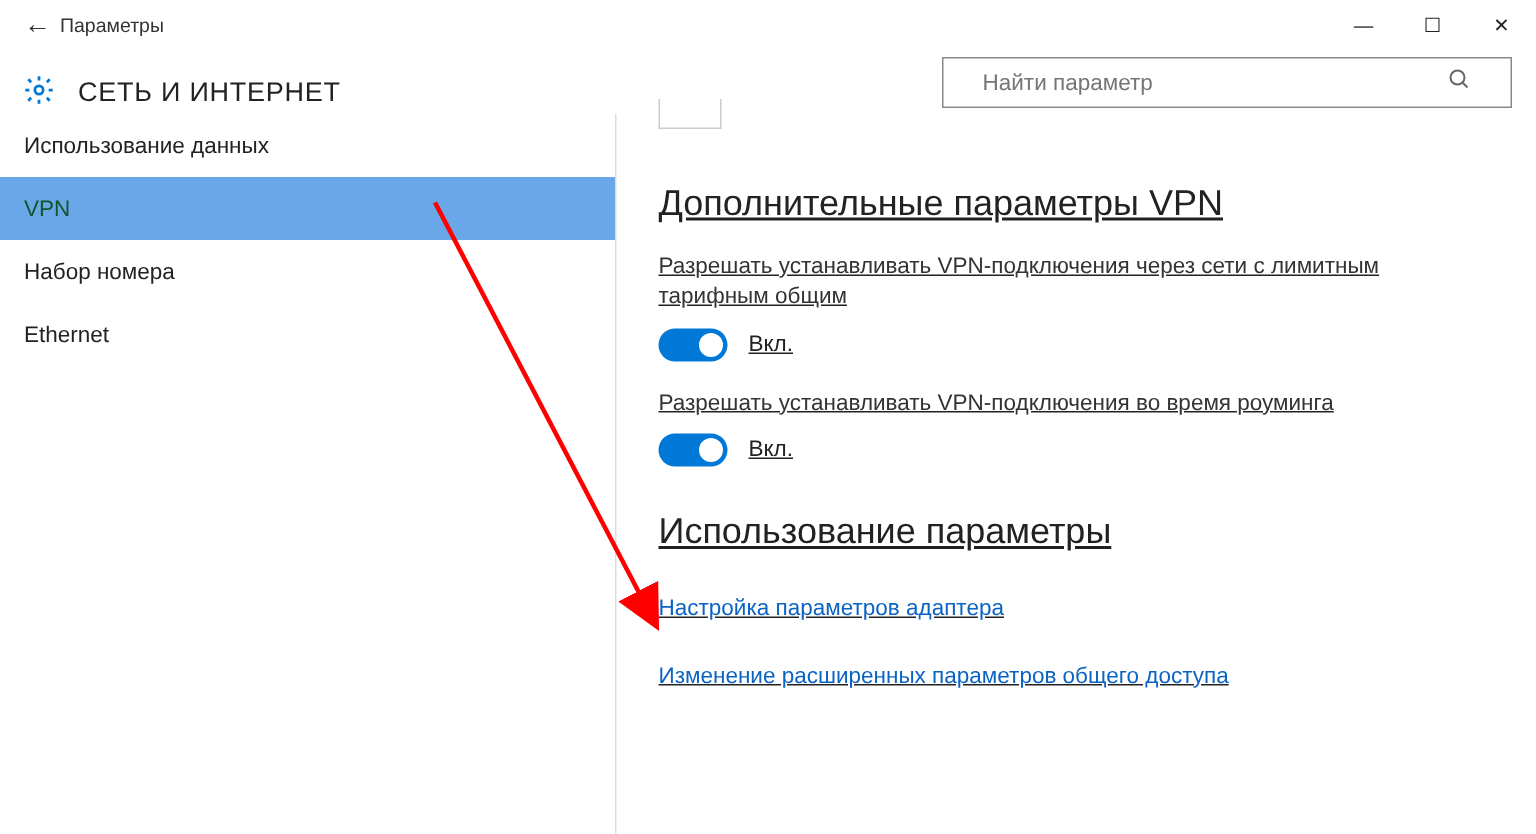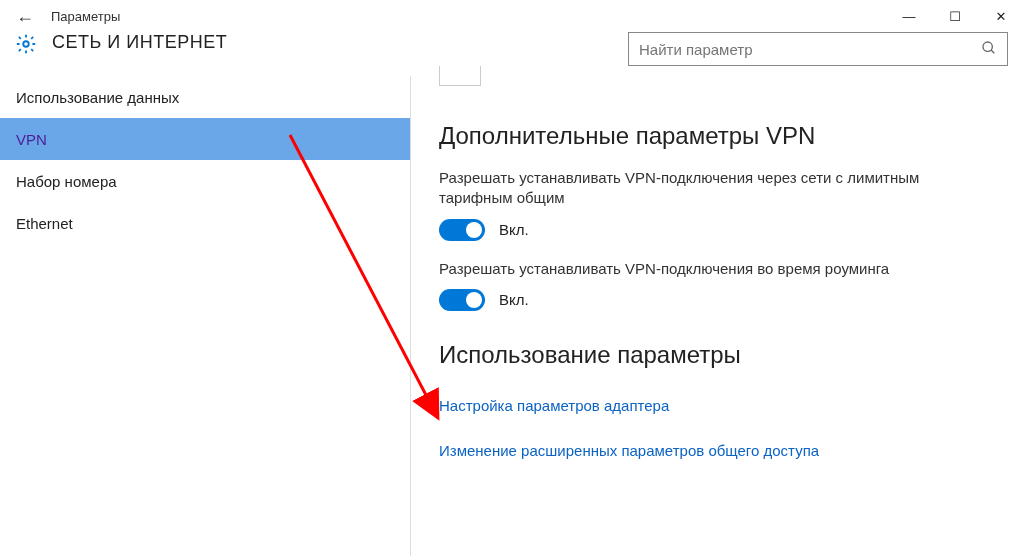--- a/index.html
+++ b/index.html
@@ -1,37 +1,37 @@
 <!DOCTYPE html>
 <html><head>
 <meta charset="utf-8">
 <style>
   * { box-sizing: border-box; margin: 0; padding: 0; font-family: "Segoe UI", Arial, sans-serif; }
   body { width: 1024px; height: 556px; background: #fff; color: #222; overflow: hidden; position: relative; }
 
   .titlebar { height: 32px; display: flex; align-items: center; padding-left: 10px; font-size: 13px; color: #333; }
   .titlebar .back { width: 30px; font-size: 18px; text-align: left; padding-left: 6px; }
-  .titlebar .title { flex: 0 0 auto; margin-left: 11px; }
+  .titlebar .title { flex: 0 0 auto; }
   .title-controls { position: absolute; right: 0; top: 0; display: flex; }
   .title-controls div { width: 46px; height: 32px; display: flex; align-items: center; justify-content: center; font-size: 13px; }
 
-  .header { height: 44px; display: flex; align-items: flex-start; padding: 0 16px 4px 14px; }
+  .header { height: 44px; display: flex; align-items: flex-end; padding: 0 16px 4px 14px; }
   .header .gear { width: 24px; height: 24px; display:flex; align-items:center; justify-content:center; color:#0078d7; margin-right: 14px; }
   .header .section-title { font-size: 18px; letter-spacing: 0.5px; flex: 0 0 auto; }
   .header .spacer { flex: 1; }
-  .searchbox { width: 380px; height: 34px; border: 1px solid #888; background: #fff; display: flex; align-items: center; padding: 0 10px; }
+  .searchbox { width: 380px; height: 34px; border: 1px solid #888; background: #fff; display: flex; align-items: center; padding: 0 26px; }
   .searchbox input { flex: 1; border: none; outline: none; font-size: 15px; color: #555; background: transparent; }
   .searchbox .sicon { color: #666; font-size: 15px; }
 
   .body { display: flex; height: calc(556px - 76px); justify-content: space-between; }
   .sidebar { width: 410px; display: flex; flex-direction: column; }
   .nav-item { height: 42px; display: flex; align-items: center; padding-left: 16px; font-size: 15px; color: #222; cursor: default; }
-  .nav-item.selected { background: #6aa7e8; color: #4c1d95; }
+  .nav-item.selected { background: #6aa7e8; color: #14532d; }
 
-  .content { flex: 1; padding: 6px 28px 11px 28px; border-left: 1px solid #ddd; position: relative; }
+  .content { flex: 1; padding: 6px 28px 11px 28px; border-left: 1px solid #ddd; position: relative; text-decoration: underline; }
   .tab-stub { position: absolute; top: -10px; left: 28px; width: 42px; height: 20px; border-left:1px solid #ccc; border-right:1px solid #ccc; border-bottom:1px solid #ccc; }
 
   h2 { font-weight: 400; font-size: 24px; margin: 30px 0 18px 0; color: #222; }
   h2.first { margin-top: 40px; }
   .setting-label { font-size: 15px; color: #333; line-height: 1.35; max-width: 520px; }
   .toggle-row { display: flex; align-items: center; margin: 10px 0 18px 0; }
   .toggle { width: 46px; height: 22px; border-radius: 11px; background: #0078d7; position: relative; }
   .toggle .knob { position: absolute; right: 3px; top: 3px; width: 16px; height: 16px; border-radius: 50%; background: #fff; }
   .toggle-state { margin-left: 14px; font-size: 15px; }
 

